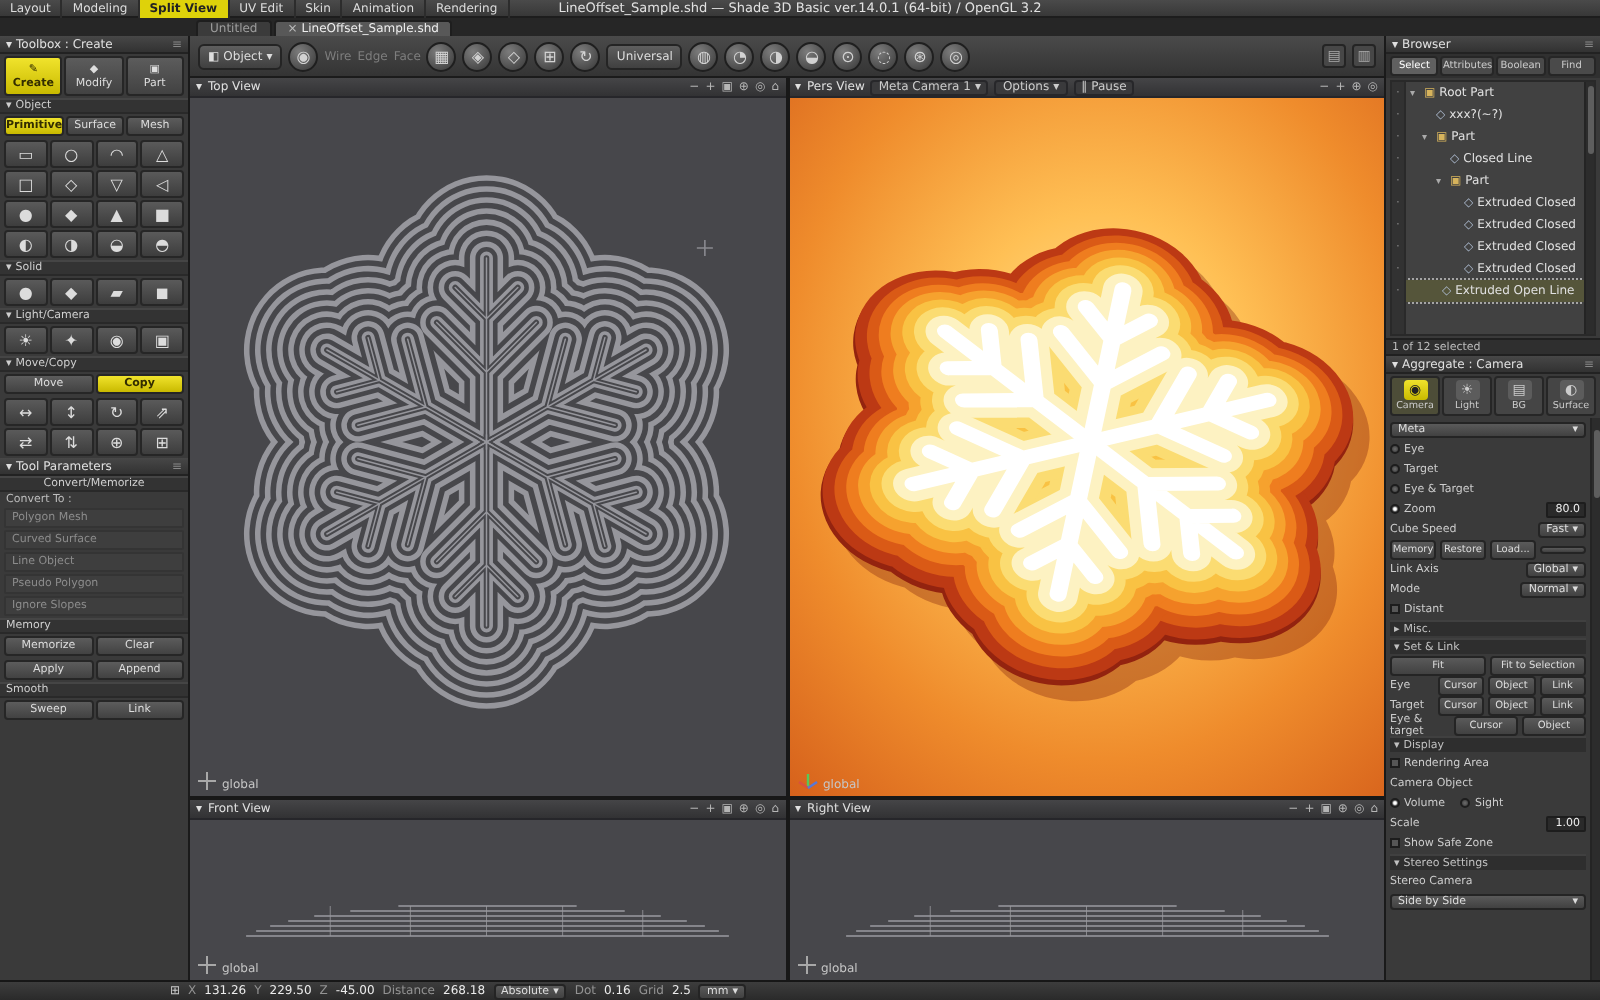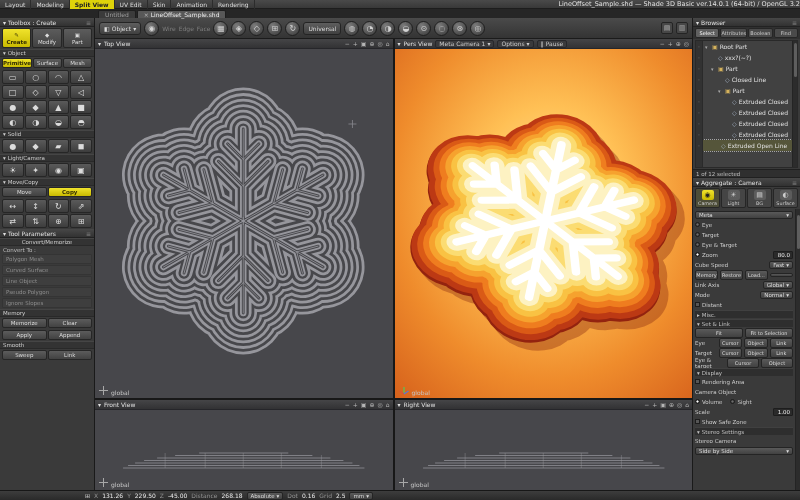--- a/index.html
+++ b/index.html
@@ -1,21 +1,21 @@
 <!DOCTYPE html>
 <html><head>
 <meta charset="utf-8">
 <style>
 *{margin:0;padding:0;box-sizing:border-box}
 html,body{width:800px;height:500px;background:#222;font-family:"DejaVu Sans",sans-serif}
 #app{position:relative;width:800px;height:500px;background:#333;overflow:hidden;color:#ccc;font-size:6px}
 
 
 #menubar{position:absolute;top:0;left:0;right:0;height:9px;background:linear-gradient(#4a4a4a,#383838);border-bottom:1px solid #1d1d1d;display:flex;align-items:center;z-index:6}
-#window-title{position:absolute;left:0;right:0;text-align:right;font-size:6.5px;color:#e2e2e2;pointer-events:none;z-index:5}
+#window-title{position:absolute;left:0;right:0;text-align:center;font-size:6.5px;color:#e2e2e2;pointer-events:none;z-index:5}
 .mtab{position:relative;z-index:7;padding:1px 5px;font-size:6px;color:#ddd;border-right:1px solid #2c2c2c;height:9px;display:flex;align-items:center}
 .mtab.active{background:#ded20a;color:#222;font-weight:bold}
 
 
 #doctabs{position:absolute;top:9px;left:0;right:0;height:9px;background:#262626;display:flex;align-items:flex-end;gap:1px;padding-left:98px;z-index:4}
 .dtab{height:8px;display:flex;align-items:center;gap:2px;background:#3b3b3b;color:#9e9e9e;padding:0 6px;font-size:6px;border:1px solid #1e1e1e;border-bottom:none;border-radius:2px 2px 0 0}
 .dtab.active{background:#585858;color:#eee}
 .dtab .close{color:#bbb}
 
 

